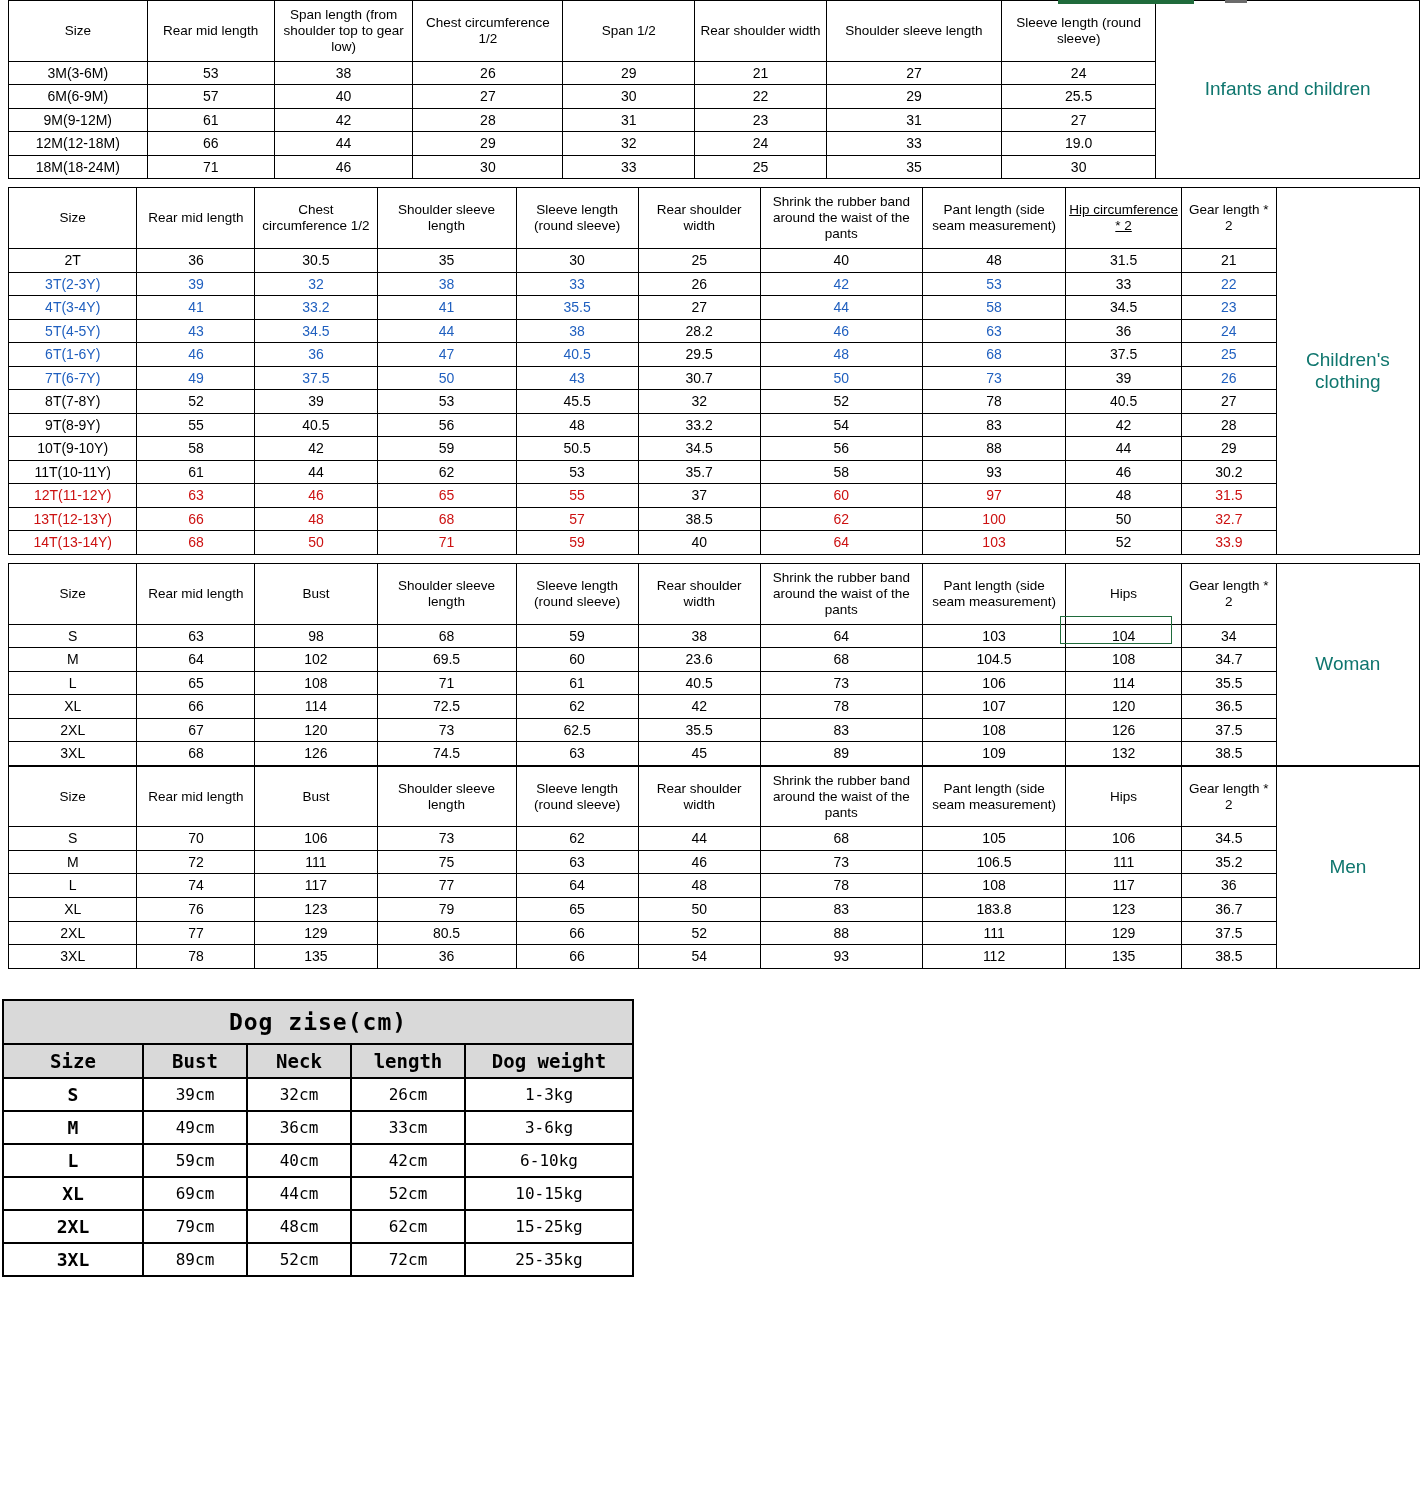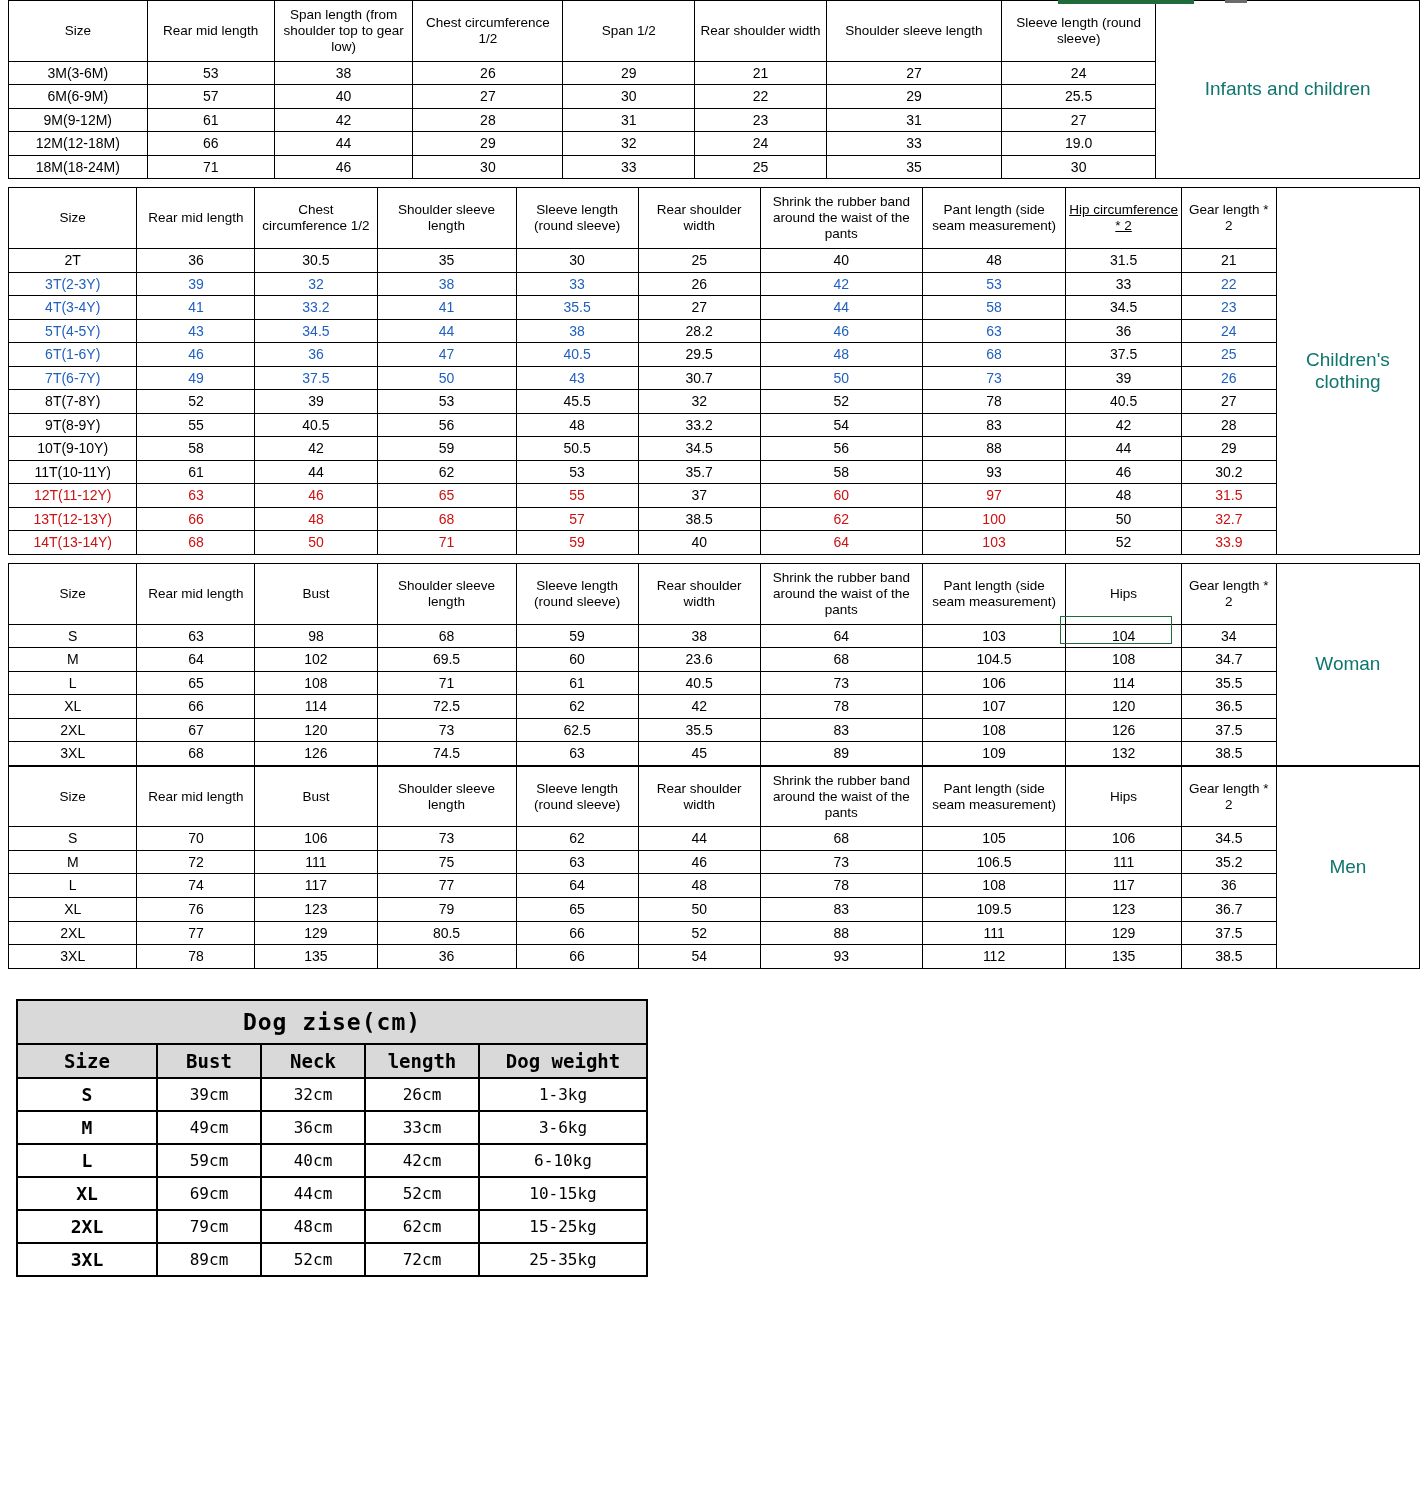--- a/index.html
+++ b/index.html
@@ -70,21 +70,21 @@
   .blue { color: #1f5fbf; }
   .red  { color: #cc1111; }
   .blk  { color: #000; }
 
   .tbl-wrap { margin: 0 8px; }
   .gap { height: 8px; }
 
   
   .dog-wrap {
     margin-top: 30px;
-    margin-left: 16px;
+    margin-left: 2px;
     width: 630px;
   }
   table.dog {
     border-collapse: collapse;
     table-layout: fixed;
     width: 630px;
     font-family: "DejaVu Sans Mono", monospace;
     font-size: 17px;
   }
   table.dog td {
@@ -573,21 +573,21 @@
             <td>36</td>
           </tr>
           <tr>
             <td>XL</td>
             <td>76</td>
             <td>123</td>
             <td>79</td>
             <td>65</td>
             <td>50</td>
             <td>83</td>
-            <td>109.5</td>
+            <td>183.8</td>
             <td>123</td>
             <td>36.7</td>
           </tr>
           <tr>
             <td>2XL</td>
             <td>77</td>
             <td>129</td>
             <td>80.5</td>
             <td>66</td>
             <td>52</td>

